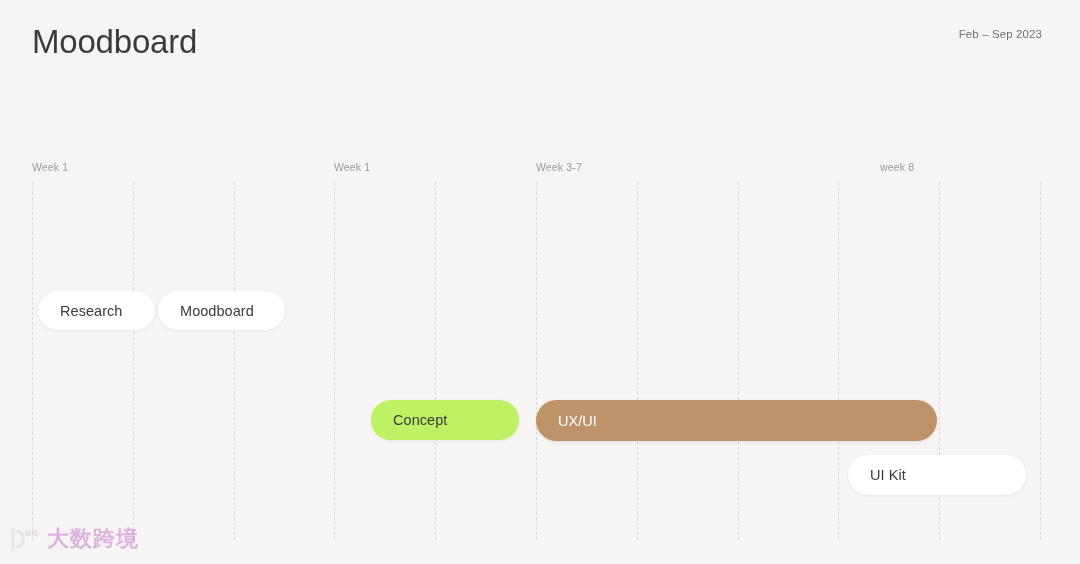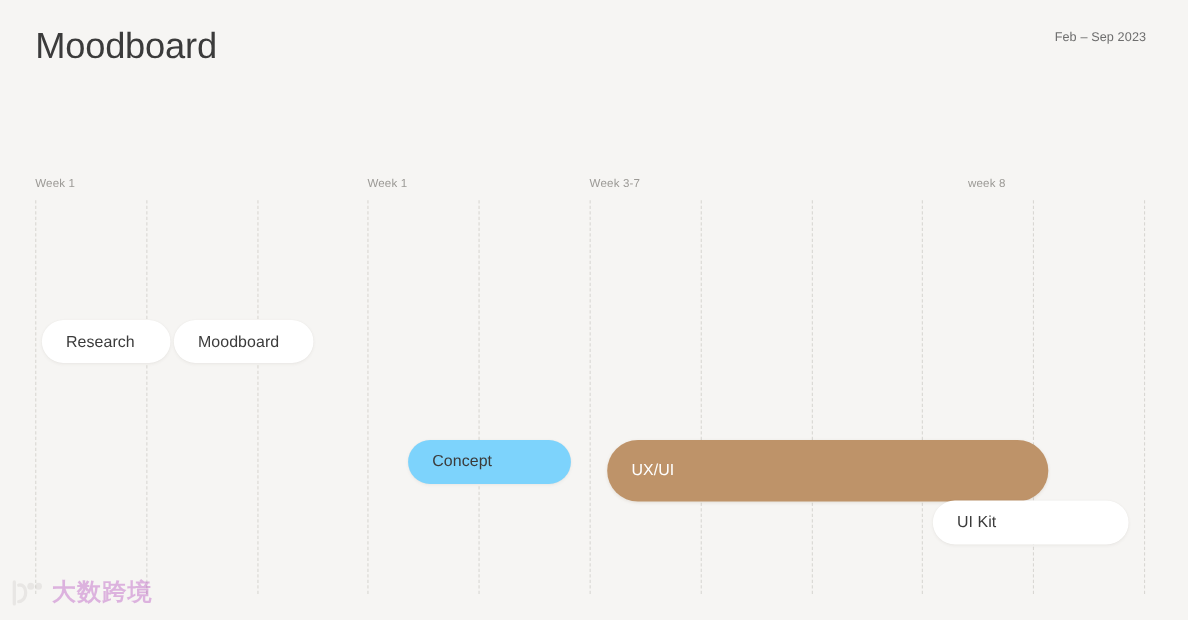--- a/index.html
+++ b/index.html
@@ -166,24 +166,24 @@
       <div class="week-label" style="left: 868px; color: rgb(156, 154, 150); margin-left: 12px;">week 8</div>
     </div>
 
   <div id="bars-layer">
       <div class="task light" style="left: 38px; top: 291px; width: 117px; height: 39px; background: rgb(255, 255, 255);">
         <span class="task-label">Research</span>
       </div>
       <div class="task light" style="left: 158px; top: 291px; width: 127px; height: 39px; background: rgb(255, 255, 255); text-align: right;">
         <span class="task-label">Moodboard</span>
       </div>
-      <div class="task light" style="left: 371px; top: 400px; width: 148px; height: 40px; background: #7dd3fc;">
+      <div class="task light" style="left: 371px; top: 400px; width: 148px; height: 40px; background: #bef264;">
         <span class="task-label">Concept</span>
       </div>
-      <div class="task accent" style="left: 536px; top: 400px; width: 401px; height: 56px; background: rgb(190, 147, 105); margin-left: 16px;">
+      <div class="task accent" style="left: 536px; top: 400px; width: 401px; height: 41px; background: rgb(190, 147, 105);">
         <span class="task-label">UX/UI</span>
       </div>
       <div class="task light" style="left: 848px; top: 455px; width: 178px; height: 40px; background: rgb(255, 255, 255);">
         <span class="task-label">UI Kit</span>
       </div>
     </div>
 
   <div id="watermark">
     <svg id="watermark-logo" viewBox="0 0 30 26">
       <path d="M3 3 L3 23" stroke="#C9C7C3" stroke-width="3" stroke-linecap="round" fill="none"></path>

